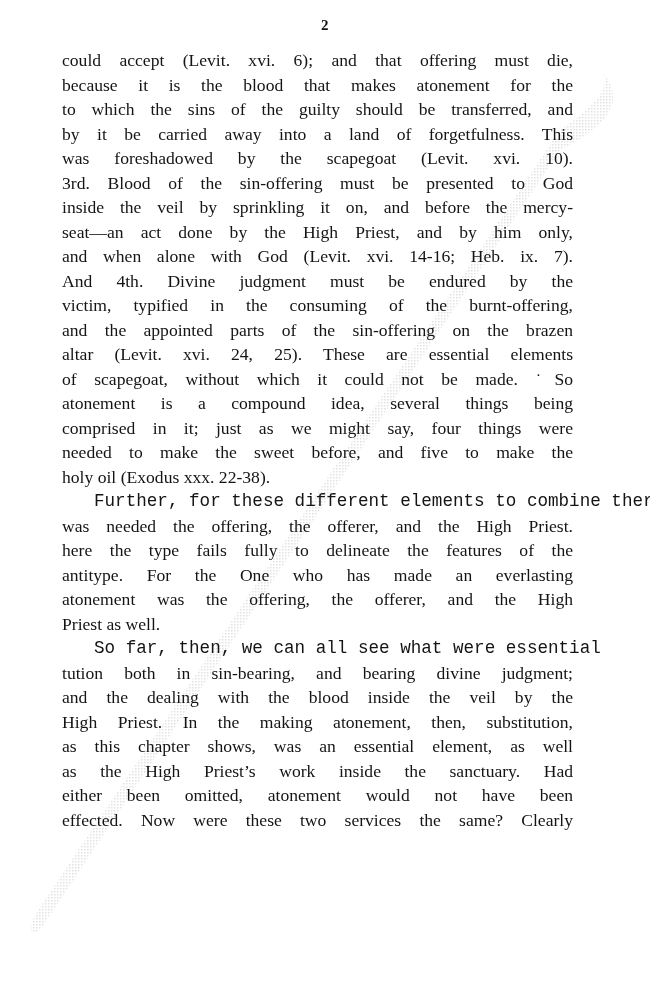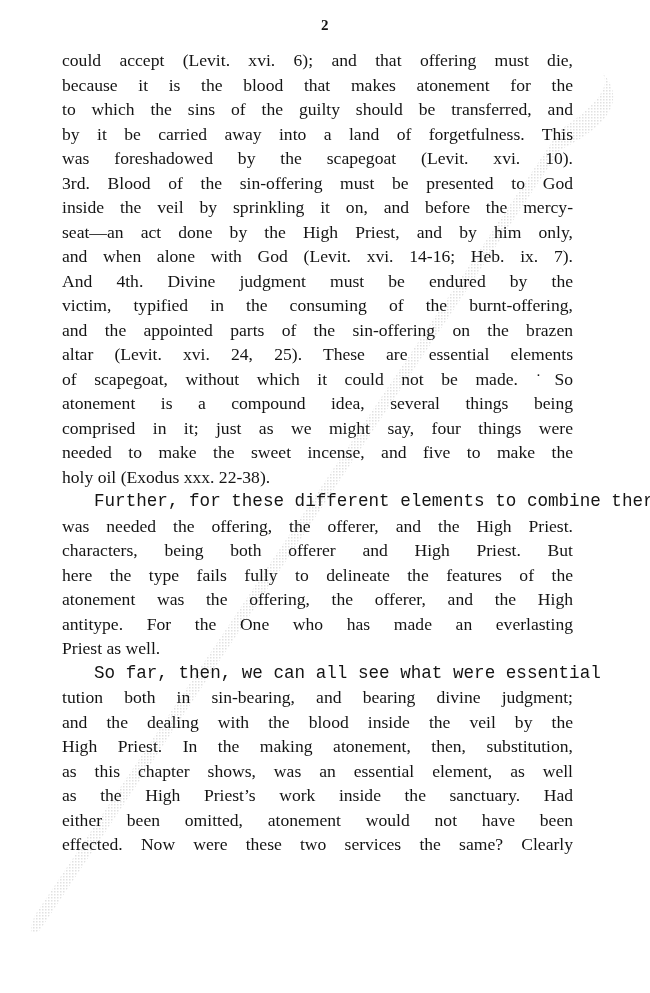--- a/index.html
+++ b/index.html
@@ -49,30 +49,29 @@
       <span class="line">inside the veil by sprinkling it on, and before the mercy-</span>
       <span class="line">seat—an act done by the High Priest, and by him only,</span>
       <span class="line">and when alone with God (Levit. xvi. 14-16; Heb. ix. 7).</span>
       <span class="line">And 4th. Divine judgment must be endured by the</span>
       <span class="line">victim, typified in the consuming of the burnt-offering,</span>
       <span class="line">and the appointed parts of the sin-offering on the brazen</span>
       <span class="line">altar (Levit. xvi. 24, 25).  These are essential elements</span>
       <span class="line">of scapegoat, without which it could not be made.  ˙So</span>
       <span class="line">atonement is a compound idea, several things being</span>
       <span class="line">comprised in it; just as we might say, four things were</span>
-      <span class="line">needed to make the sweet incense, and five to make the</span>
+      <span class="line">needed to make the sweet before, and five to make the</span>
       <span class="line last">holy oil (Exodus xxx. 22-38).</span>
     </div>
     <div>
       <span class="line indent">Further, for these different elements to combine there</span>
       <span class="line">was needed the offering, the offerer, and the High Priest.</span>
-      <span class="line">characters, being both offerer and High Priest.  But</span>
       <span class="line">here the type fails fully to delineate the features of the</span>
+      <span class="line">antitype.  For the One who has made an everlasting</span>
       <span class="line">atonement was the offering, the offerer, and the High</span>
-      <span class="line">antitype.  For the One who has made an everlasting</span>
       <span class="line last">Priest as well.</span>
     </div>
     <div>
       <span class="line indent">So far, then, we can all see what were essential</span>
       <span class="line">tution both in sin-bearing, and bearing divine judgment;</span>
       <span class="line">and the dealing with the blood inside the veil by the</span>
       <span class="line">High Priest.  In the making atonement, then, substitution,</span>
       <span class="line">as this chapter shows, was an essential element, as well</span>
       <span class="line">as the High Priest’s work inside the sanctuary.  Had</span>
       <span class="line">either been omitted, atonement would not have been</span>

